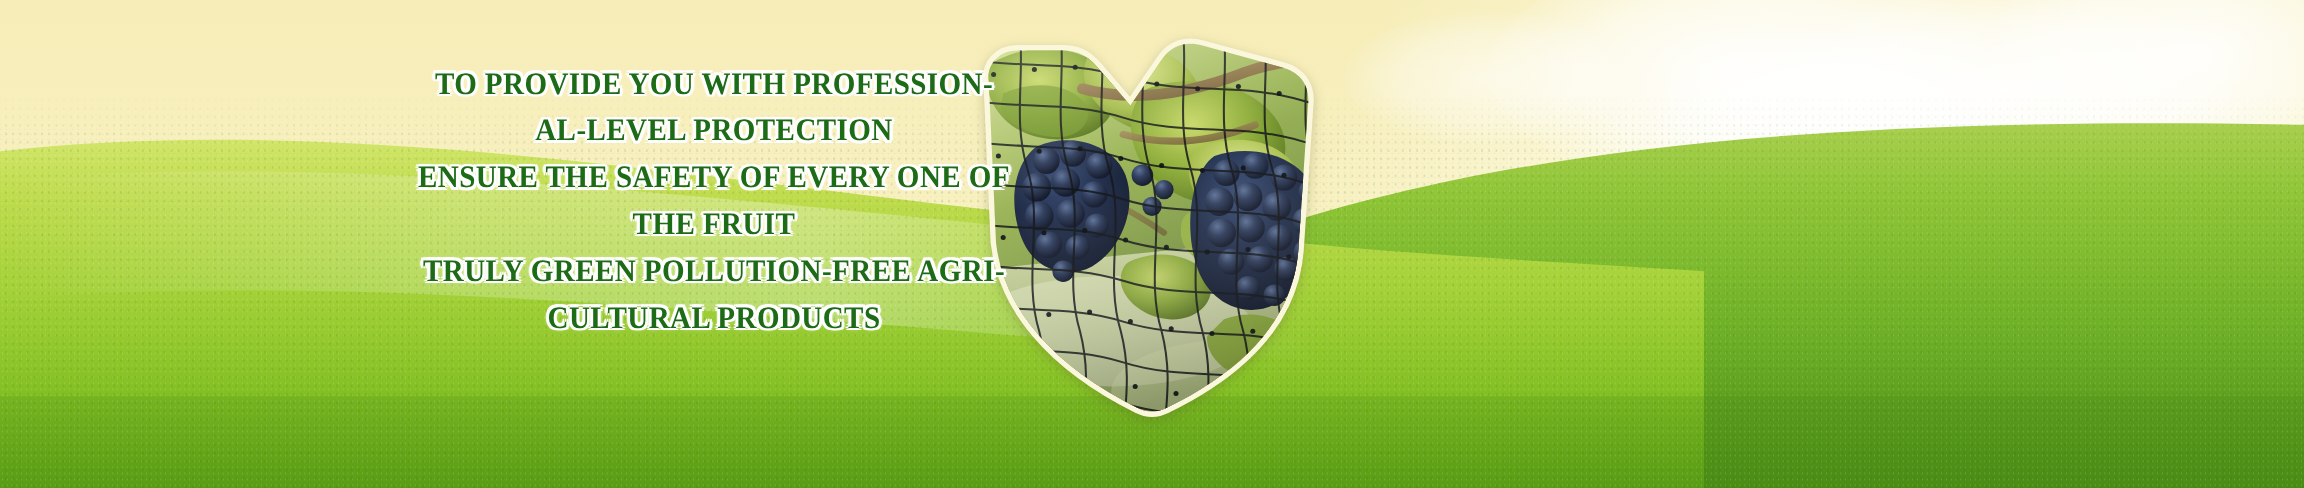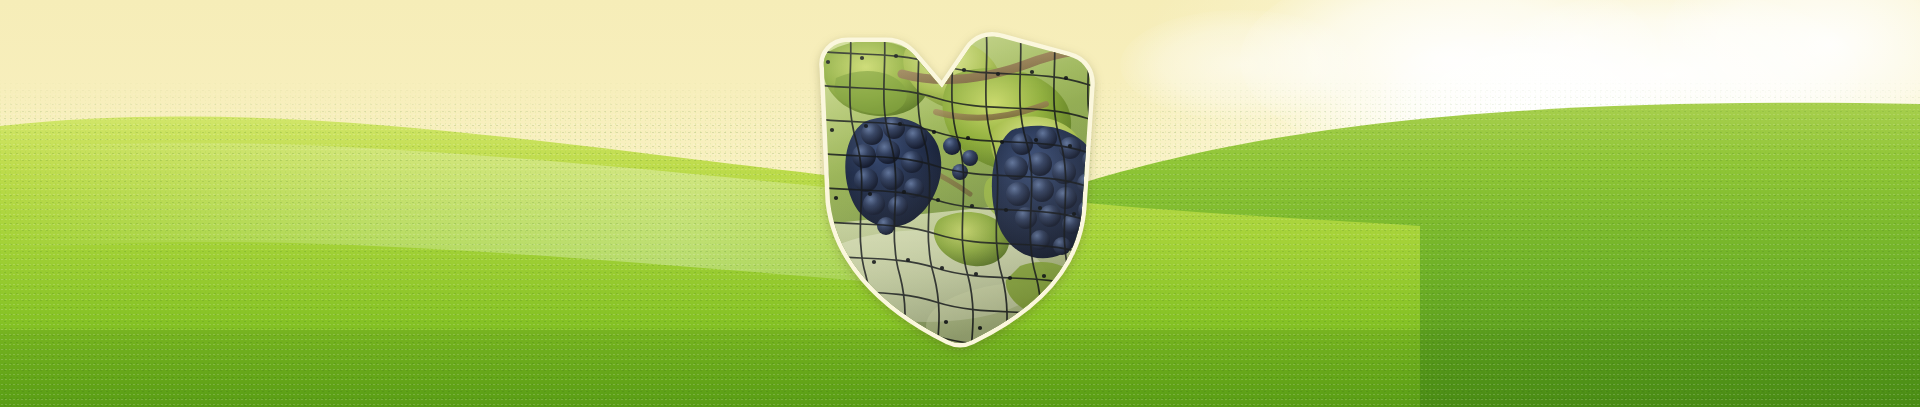--- a/index.html
+++ b/index.html
@@ -132,20 +132,28 @@
       <path d="M0,126 C230,100 470,132 700,160 C880,182 1010,196 1120,206
                C1240,216 1330,220 1420,226 L1420,407 L0,407 Z" fill="url(#gLeft)"></path>
 
       <path d="M0,150 C300,124 650,172 1100,214 L1100,300 C650,266 300,224 0,250 Z" fill="url(#gSheen)"></path>
 
       <rect x="0" y="330" width="1920" height="77" fill="#3f7d10" opacity=".16"></rect>
     </svg>
   </div>
   <div class="grass-noise"></div>
 
+  <div class="headline">
+    <span class="ln">TO PROVIDE YOU WITH PROFESSION-</span>
+    <span class="ln">AL-LEVEL PROTECTION</span>
+    <span class="ln">ENSURE THE SAFETY OF EVERY ONE OF</span>
+    <span class="ln">THE FRUIT</span>
+    <span class="ln">TRULY GREEN POLLUTION-FREE AGRI-</span>
+    <span class="ln">CULTURAL PRODUCTS</span>
+  </div>
 
   <div class="shield-wrap">
     <svg width="310" height="330" viewBox="0 0 310 330" xmlns="http://www.w3.org/2000/svg">
       <defs>
 
         <path id="shieldPath" d="
           M 18,42
           C 16,28 26,16 42,16
           L 80,16
           C 96,16 104,24 112,34

